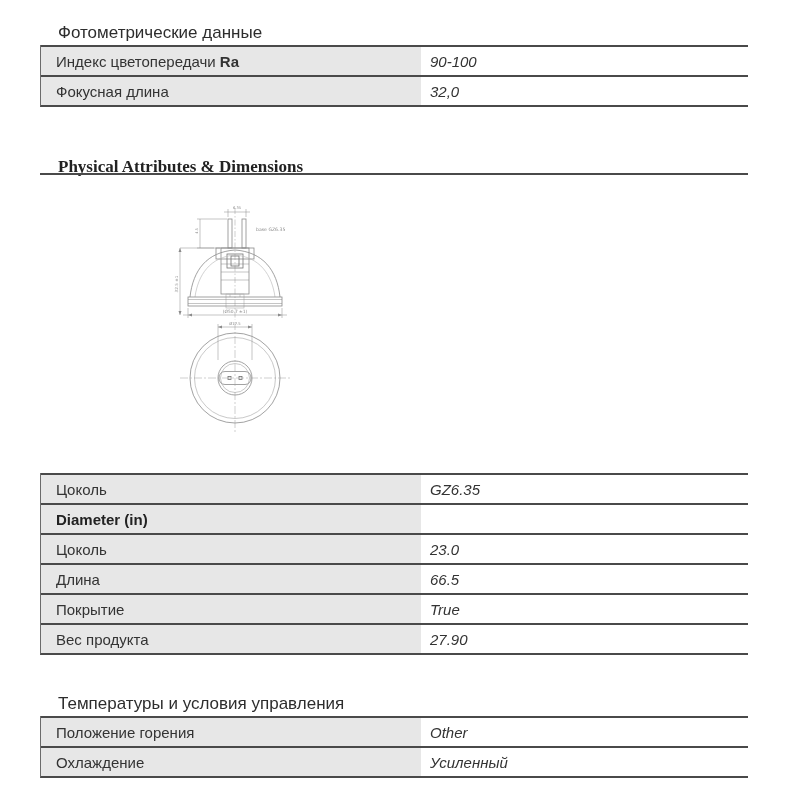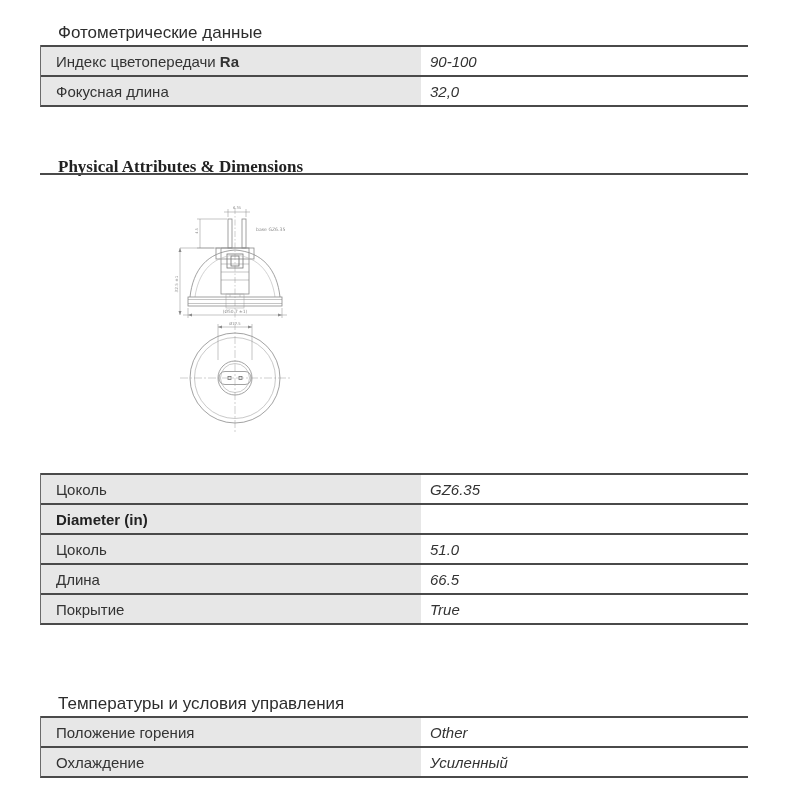--- a/index.html
+++ b/index.html
@@ -139,29 +139,33 @@
   <div class="spec-table" id="table-physical">
     <div class="row">
       <div class="cell label">Цоколь</div>
       <div class="cell value">GZ6.35</div>
     </div>
     <div class="row">
       <div class="cell label bold">Diameter (in)</div>
     </div>
     <div class="row">
       <div class="cell label">Цоколь</div>
-      <div class="cell value">51.0</div>
+      <div class="cell value">23.0</div>
     </div>
     <div class="row">
       <div class="cell label">Длина</div>
       <div class="cell value">66.5</div>
     </div>
     <div class="row">
       <div class="cell label">Покрытие</div>
       <div class="cell value">True</div>
+    </div>
+    <div class="row">
+      <div class="cell label">Вес продукта</div>
+      <div class="cell value">27.90</div>
     </div>
   </div>
 
   <h2 class="sec-title" id="title-temperature">Температуры и условия управления</h2>
 
   <div class="spec-table" id="table-temperature">
     <div class="row">
       <div class="cell label">Положение горения</div>
       <div class="cell value">Other</div>
     </div>

